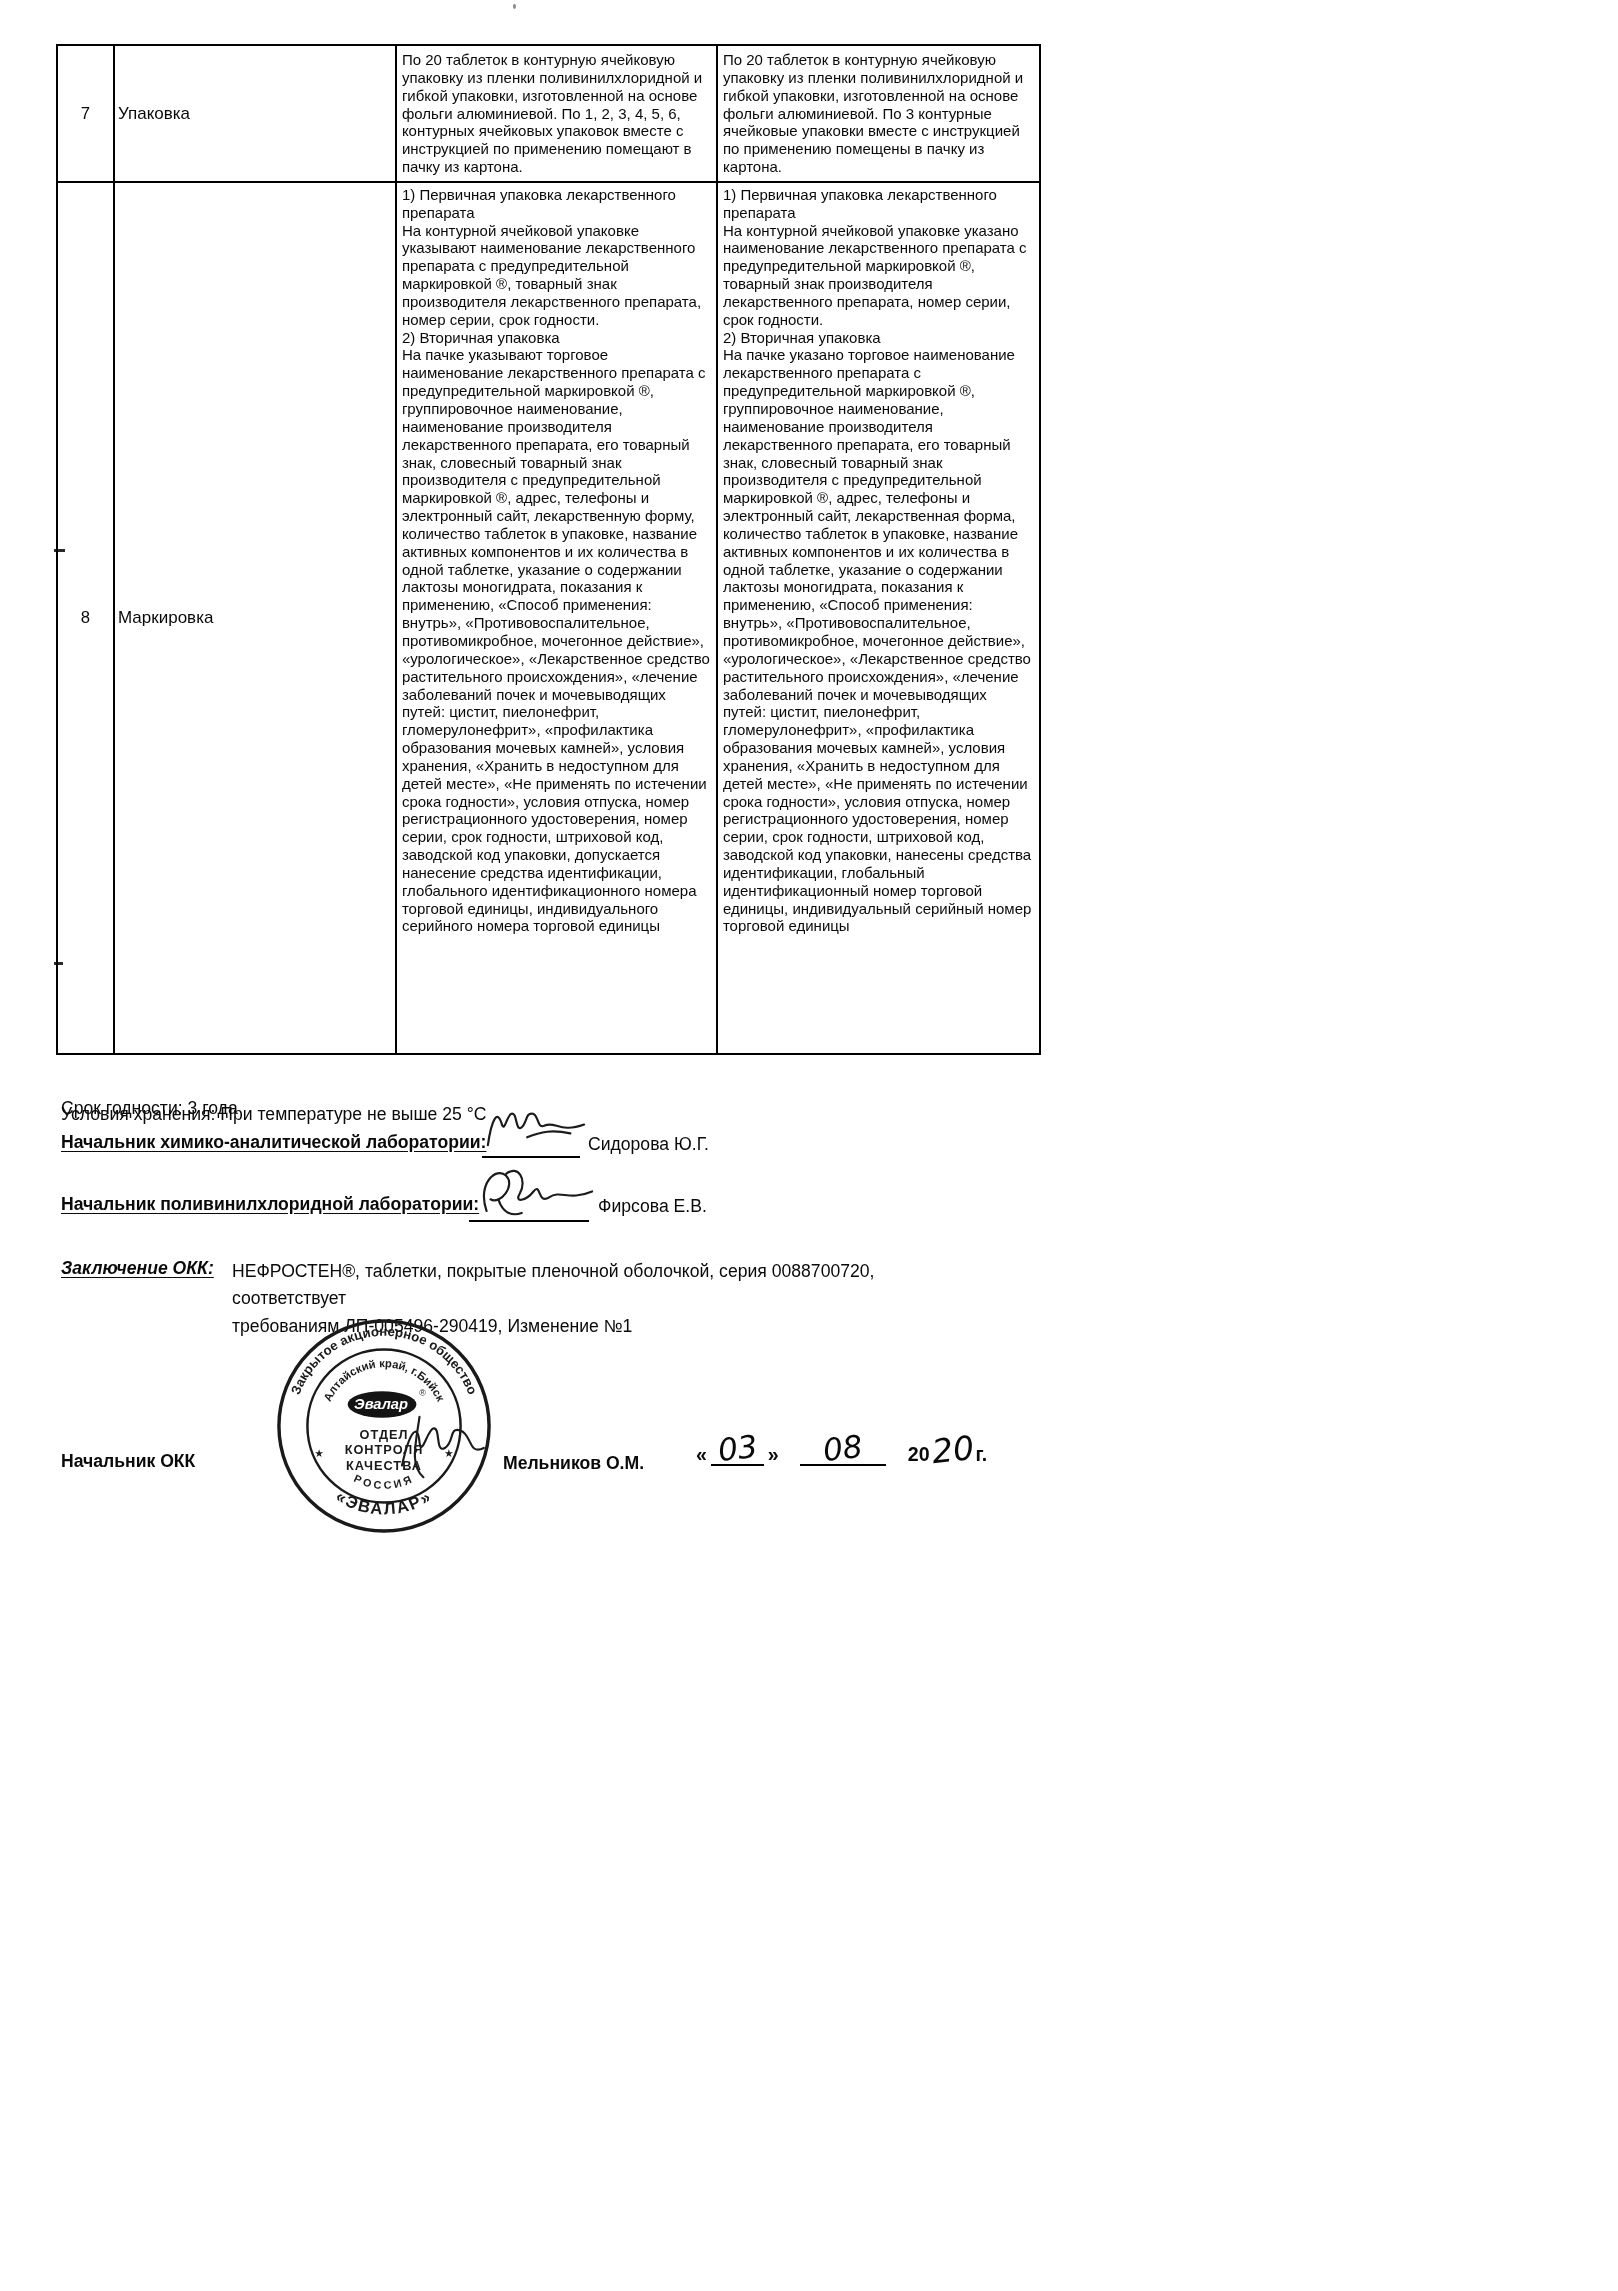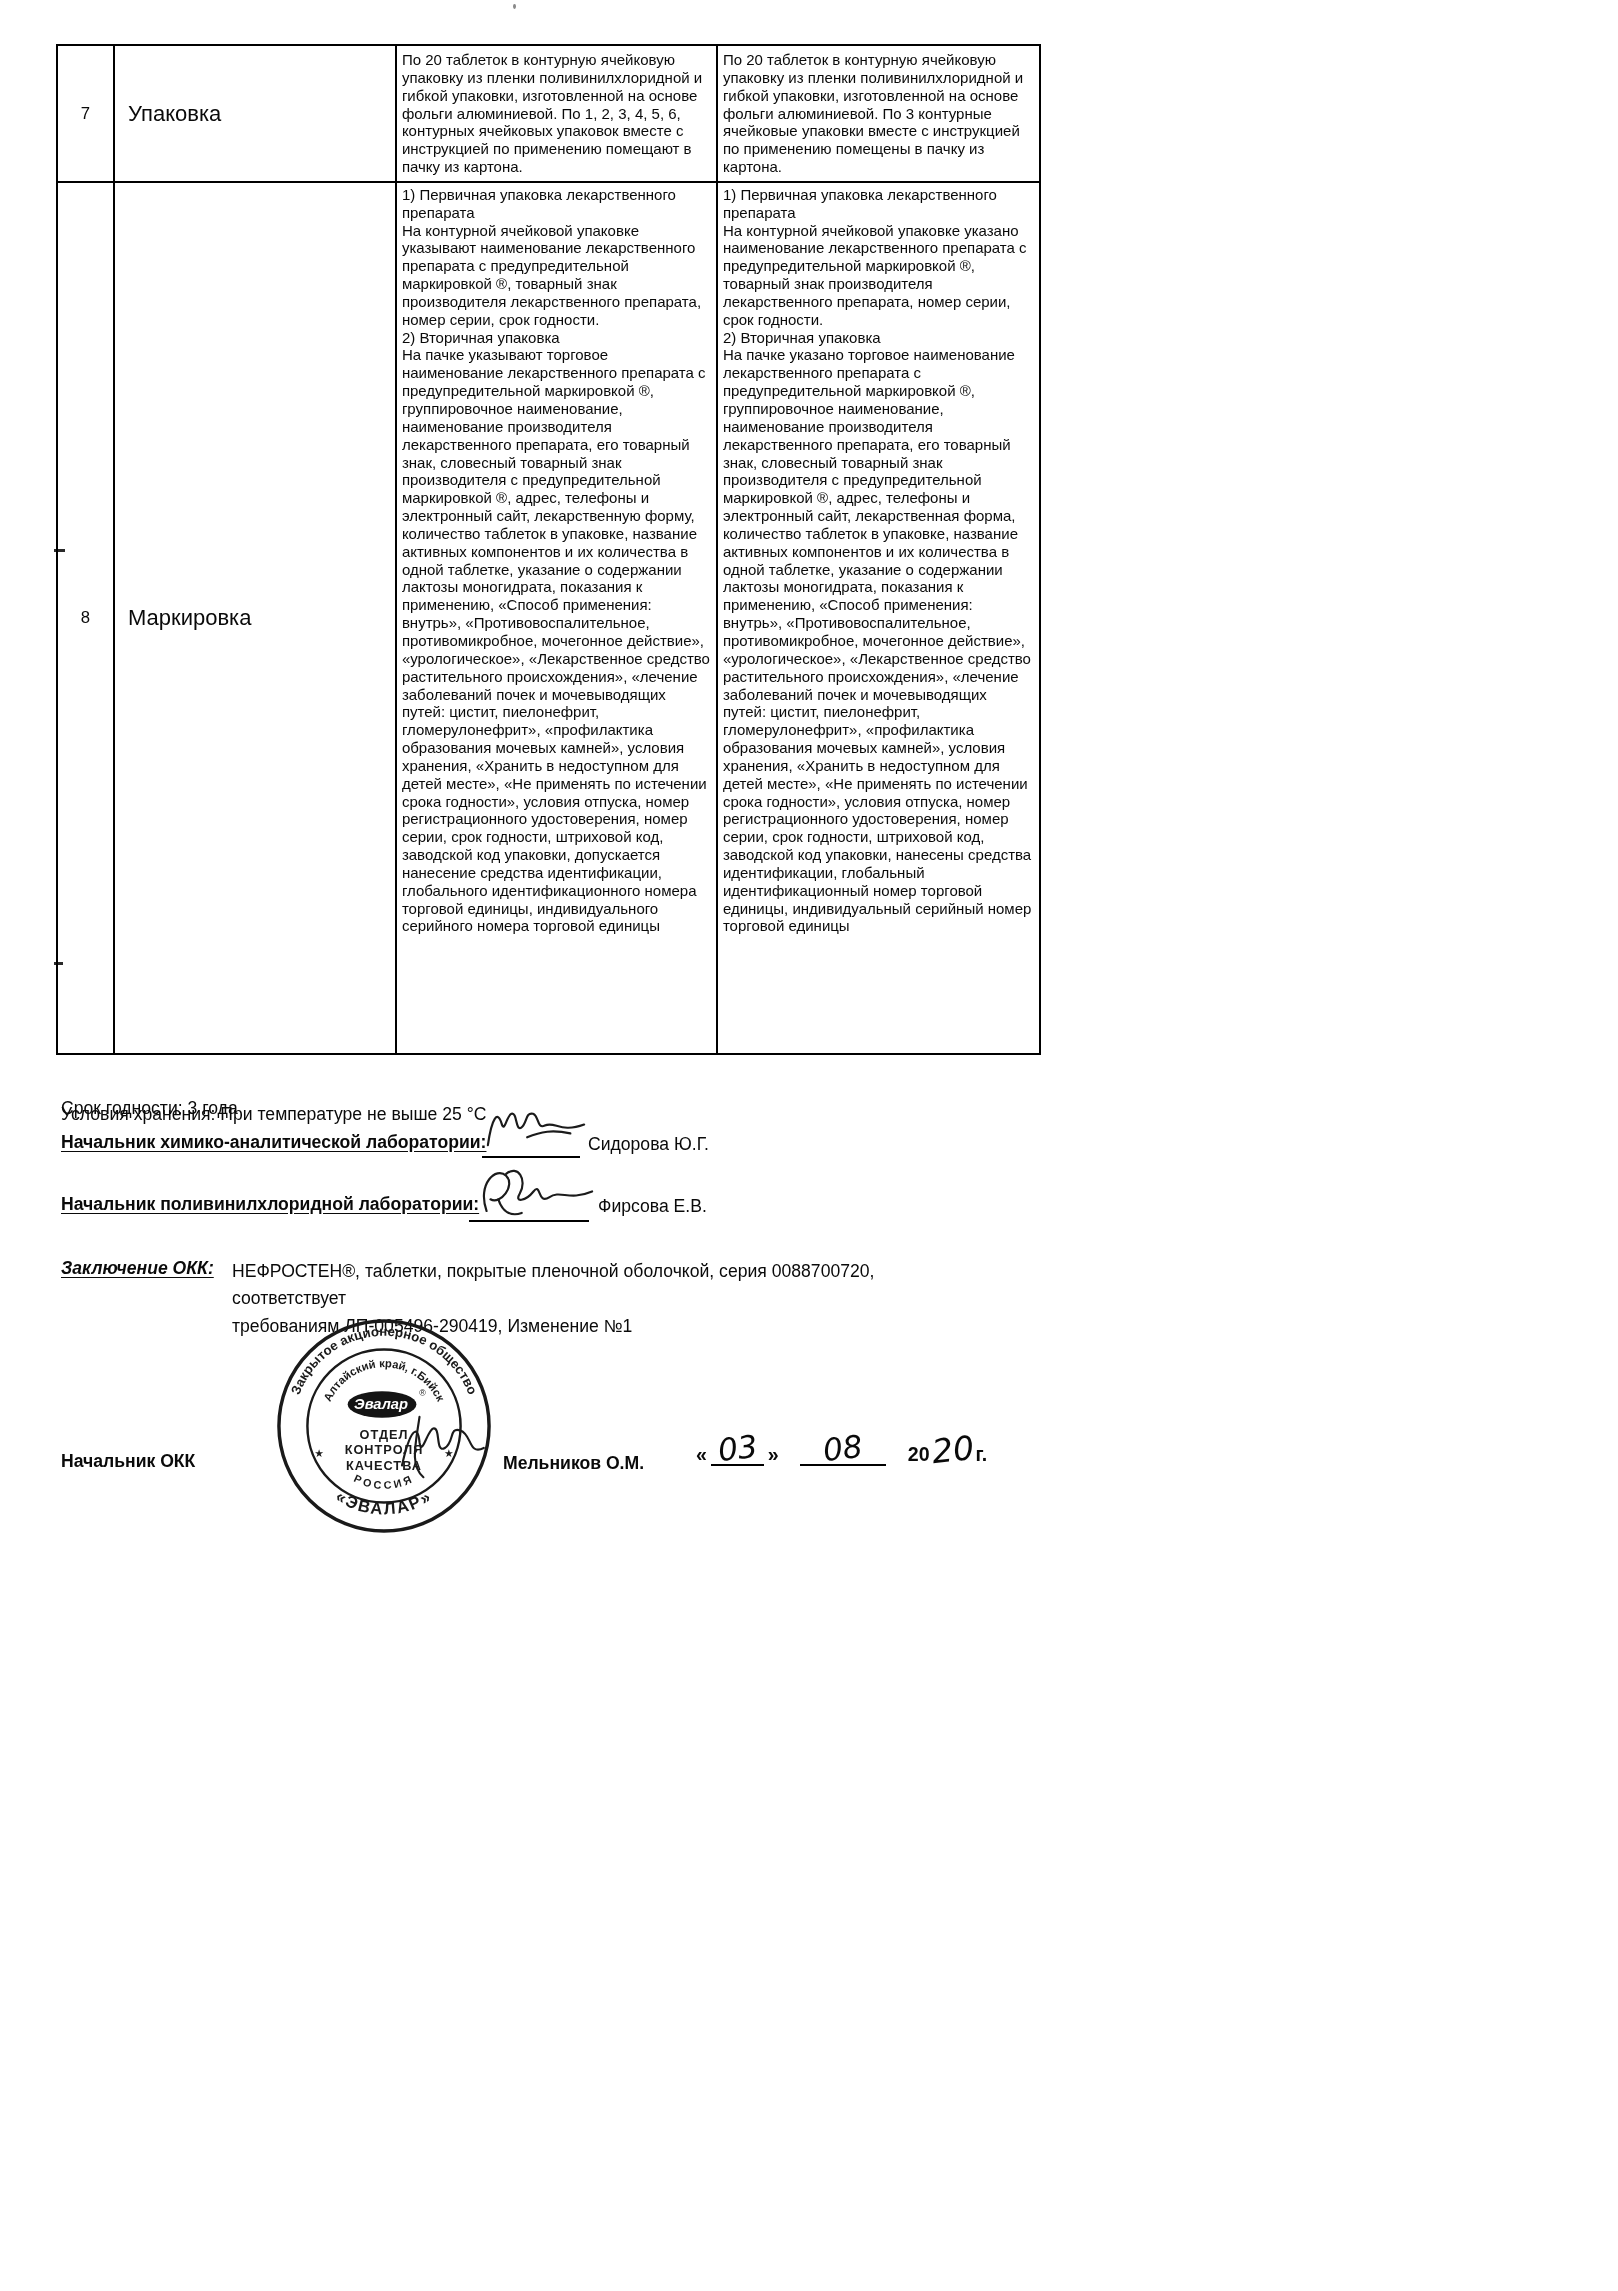--- a/index.html
+++ b/index.html
@@ -3,21 +3,21 @@
 <meta charset="utf-8">
 <style>
   html,body{margin:0;padding:0;background:#e8e8e8;}
   .page{position:relative;width:1618px;height:2292px;background:#ffffff;
         font-family:"Liberation Sans","DejaVu Sans",sans-serif;color:#0a0a0a;overflow:hidden;}
 
   
   .doc-table{position:absolute;left:56px;top:44px;width:983px;border-collapse:collapse;table-layout:fixed;}
   .doc-table td{border:2.4px solid #000;}
   td.num{text-align:center;vertical-align:middle;font-size:16.7px;}
-  td.label{vertical-align:middle;padding-left:13px;font-size:22px;}
+  td.label{vertical-align:middle;padding-left:3px;font-size:17px;}
   td.content{vertical-align:top;text-align:left;padding:2.9px 4.9px;font-size:15px;line-height:1.19;}
   tr.row7{height:137px;}
   tr.row7 td.content{vertical-align:middle;}
   tr.row8{height:872px;}
   .cell-text{white-space:pre-line;}
 
   
   .txt{position:absolute;font-size:17.6px;white-space:nowrap;}
   .bold{font-weight:bold;}
   .ul{text-decoration:underline;text-underline-offset:2.9px;}

